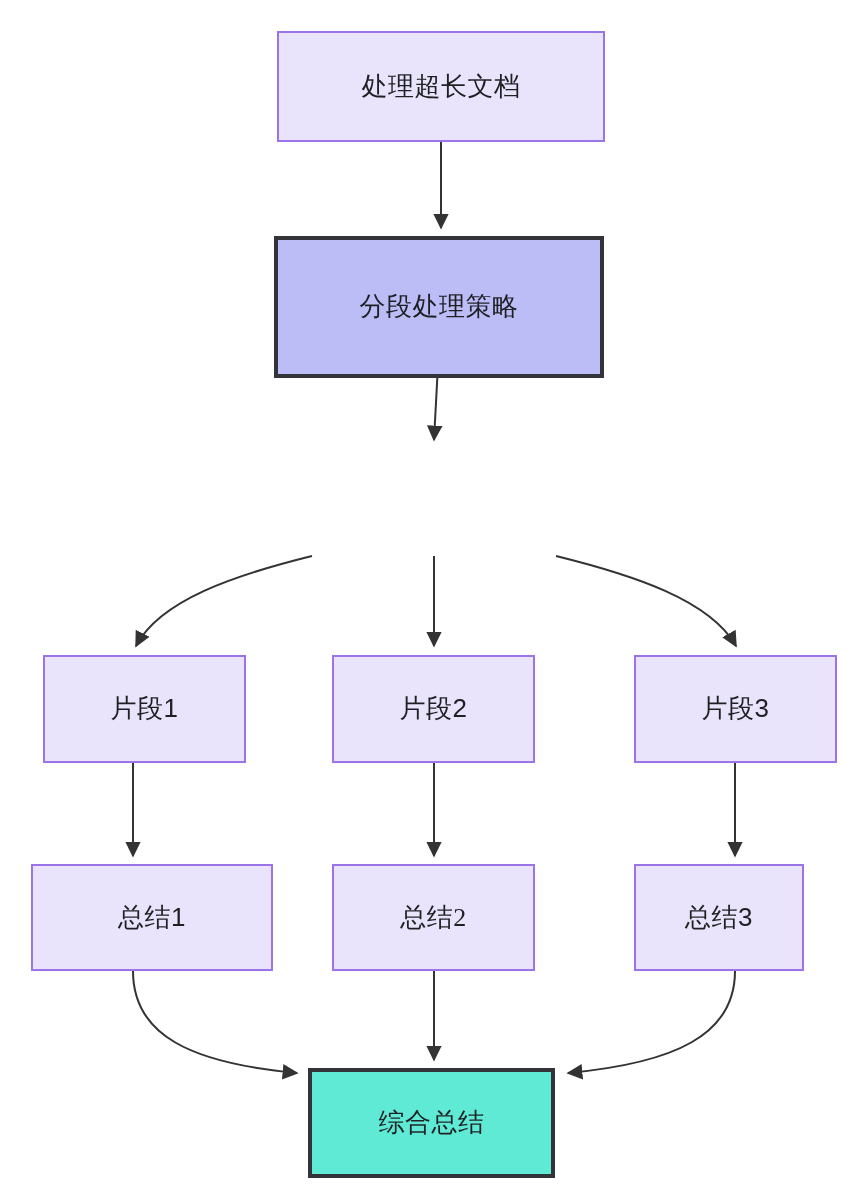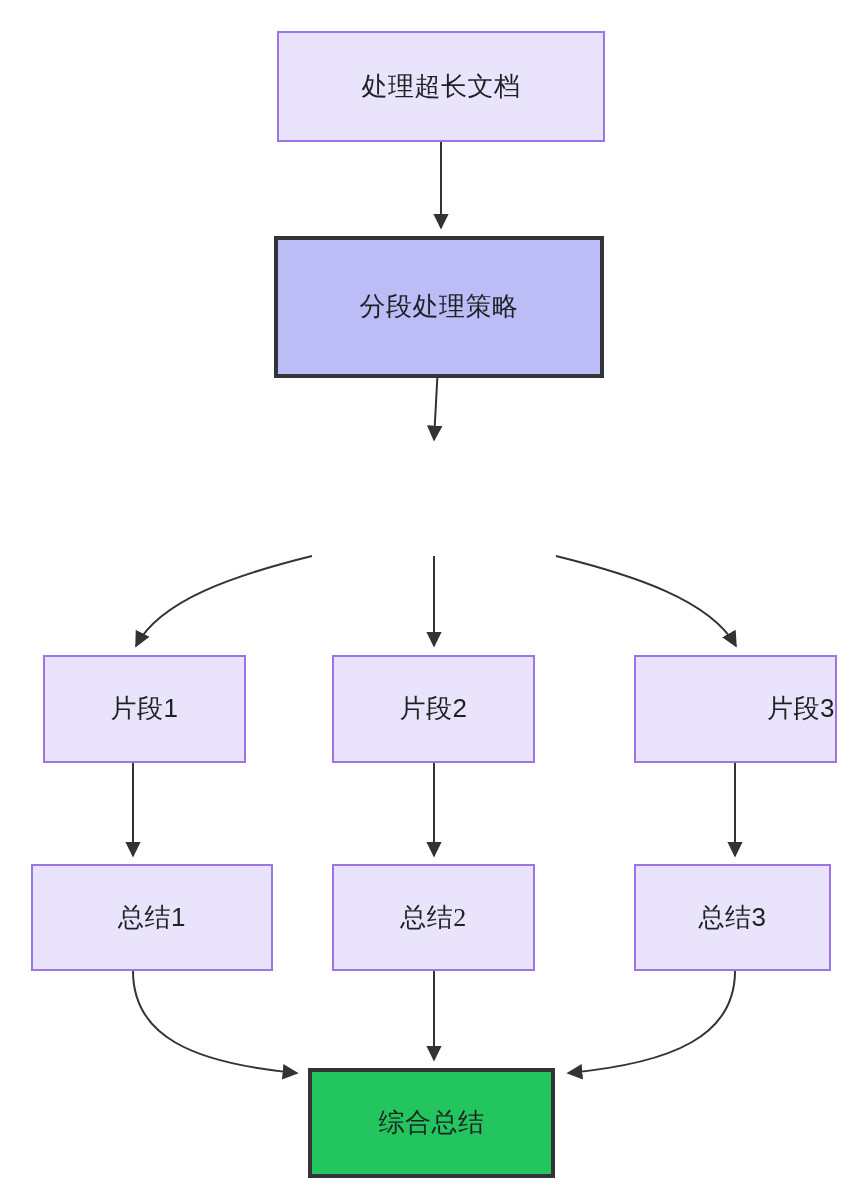--- a/index.html
+++ b/index.html
@@ -39,21 +39,21 @@
   }
   .node.normal {
     background: #e9e4fb;
     border: 2px solid #9a74e8;
   }
   .node.highlight {
     background: #bcbdf7;
     border: 4px solid #33343a;
   }
   .node.result {
-    background: #22c55e;
+    background: #5eead4;
     border: 4px solid #33343a;
   }
   .node-label {
     pointer-events: none;
     white-space: nowrap;
   }
 </style>
 </head>
 <body>
 
@@ -99,33 +99,33 @@
 
 
   <div class="node normal" style="left:31px; top:655px; width:203px; height:108px;margin-left:12px;">
     <span class="node-label">片段1</span>
   </div>
 
   <div class="node normal" style="left:332px; top:655px; width:203px; height:108px;">
     <span class="node-label">片段2</span>
   </div>
 
-  <div class="node normal" style="left:634px; top:655px; width:203px; height:108px;justify-content:flex-end;">
+  <div class="node normal" style="left:634px; top:655px; width:203px; height:108px;">
     <span class="node-label">片段3</span>
   </div>
 
   <div class="node normal" style="left:31px; top:864px; width:242px; height:107px;">
     <span class="node-label">总结1</span>
   </div>
 
   <div class="node normal" style="left:332px; top:864px; width:203px; height:107px;font-family:Liberation Serif, serif;">
     <span class="node-label">总结2</span>
   </div>
 
-  <div class="node normal" style="left:634px; top:864px; width:197px; height:107px;">
+  <div class="node normal" style="left:634px; top:864px; width:170px; height:107px;">
     <span class="node-label">总结3</span>
   </div>
 
   <div class="node result" style="left:308px; top:1068px; width:247px; height:110px;">
     <span class="node-label">综合总结</span>
   </div>
 
 </div>
 
 </body></html>

